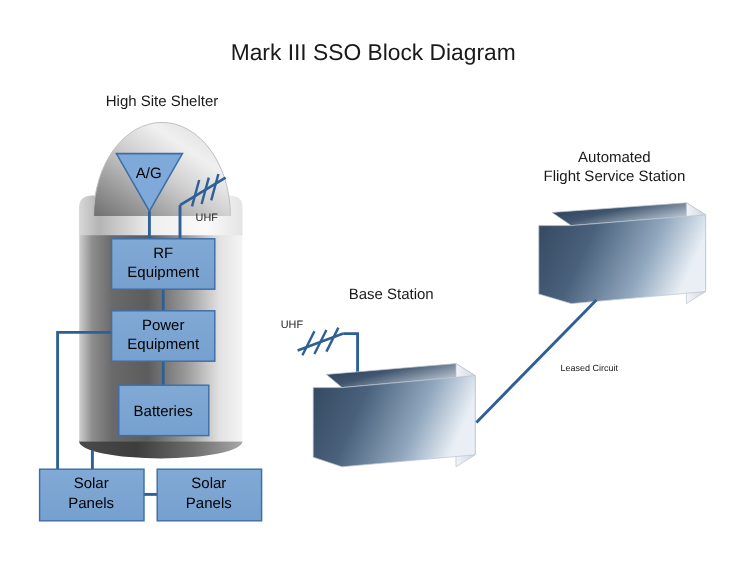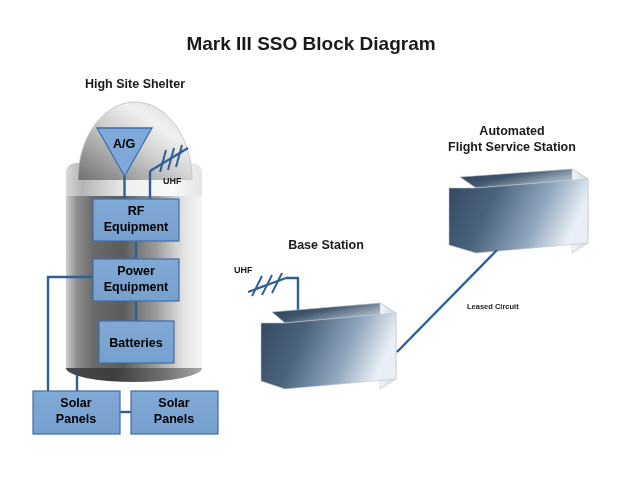--- a/index.html
+++ b/index.html
@@ -13,21 +13,20 @@
     position: relative;
     overflow: hidden;
     font-family: "Liberation Sans", sans-serif;
     color: #000000;
   }
   #diagram-root {
     position: absolute;
     left: 0; top: 0;
     width: 623px;
     height: 481px;
-    font-weight: bold;
   }
   .svg-layer {
     position: absolute;
     left: 0; top: 0;
     width: 623px;
     height: 481px;
   }
   text { font-family: "Liberation Sans", sans-serif; }
   .title-text {
     font-size: 19px;

